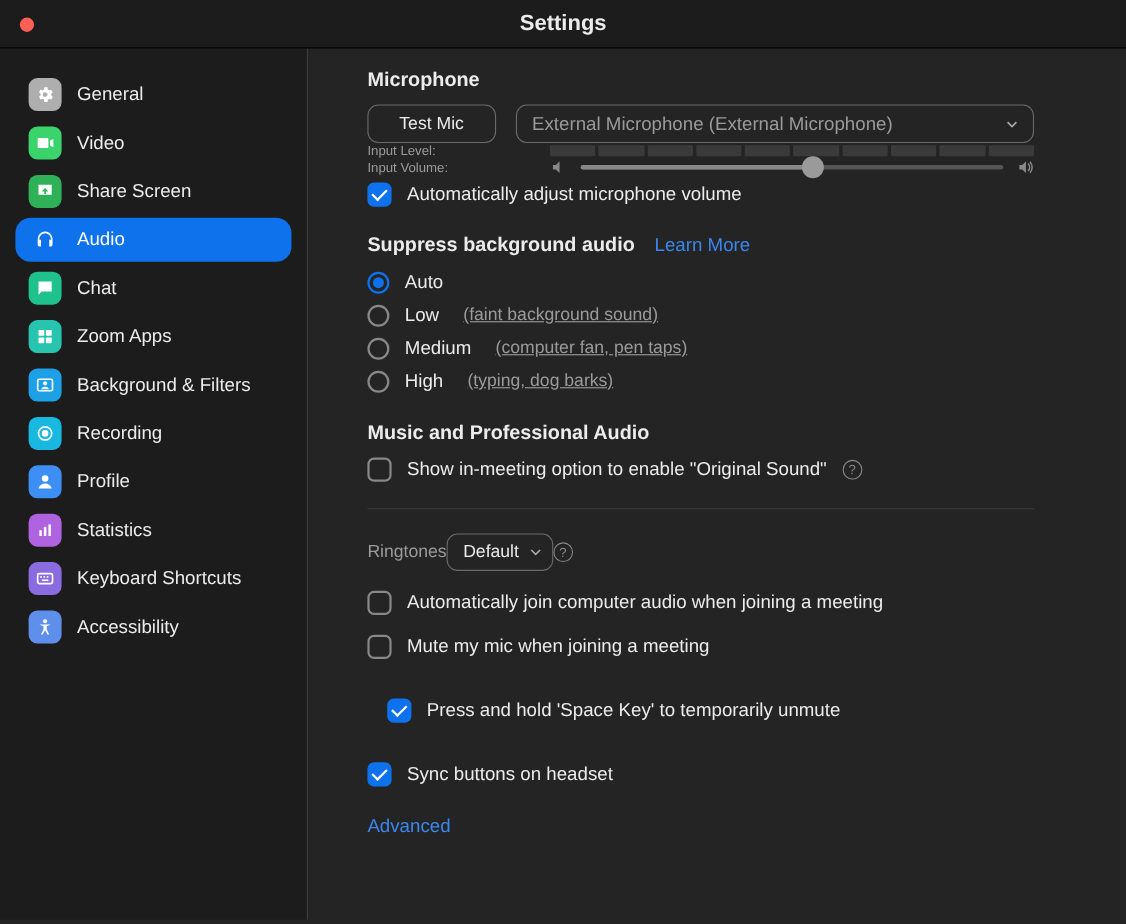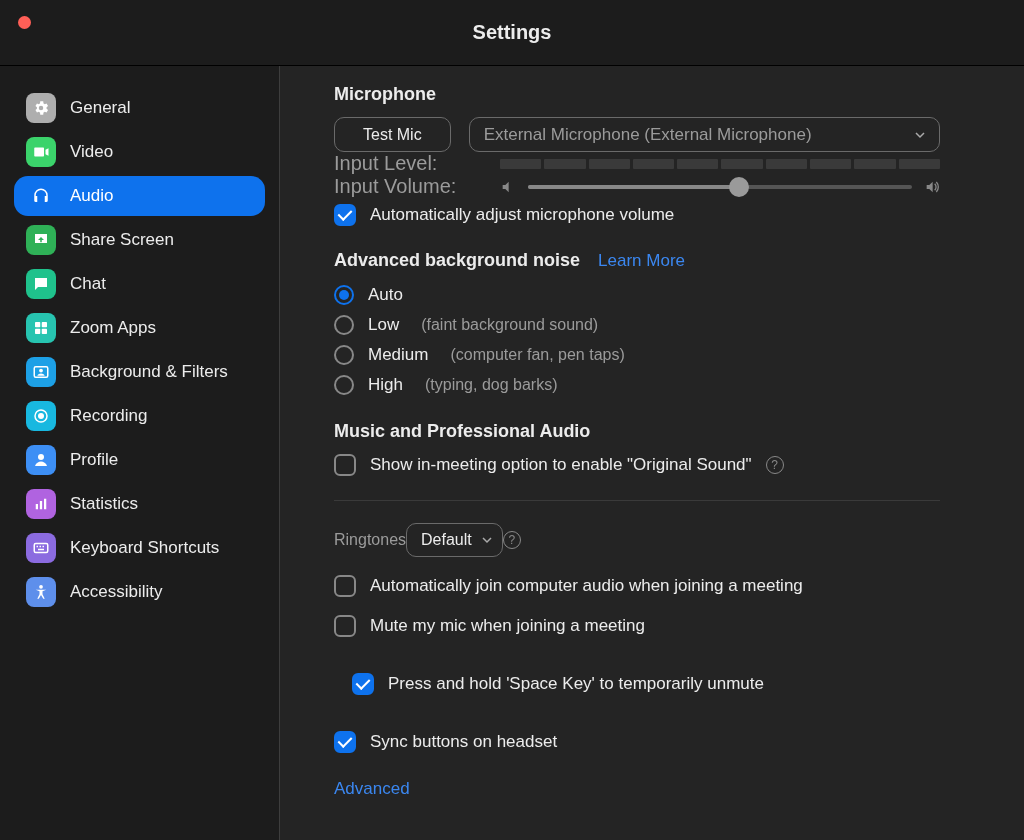--- a/index.html
+++ b/index.html
@@ -18,21 +18,21 @@
   html,body{margin:0;padding:0;height:100%;}
   body{
     width:1024px;height:840px;
     background:var(--bg);
     font-family:-apple-system,BlinkMacSystemFont,"Helvetica Neue",Arial,sans-serif;
     color:var(--text);
     font-size:16px;
     overflow:hidden;
   }
   .titlebar{
-    height:66px;
+    height:44px;
     background:var(--bg-titlebar);
     border-bottom:1px solid #000;
     display:flex;align-items:center;
     position:relative;
   }
   .traffic{
     position:absolute;left:18px;top:16px;
     display:flex;gap:8px;
   }
   .dot{width:13px;height:13px;border-radius:50%;}
@@ -104,21 +104,21 @@
     padding:0 14px;
     color:var(--text-dim);
     font-size:17px;
     position:relative;
     cursor:pointer;
   }
   .select .chev{
     position:absolute;right:14px;top:50%;transform:translateY(-50%);
     width:10px;height:10px;
   }
-  .label-col{width:166px;color:var(--text-dim);font-size:20px;}
+  .label-col{width:166px;color:var(--text-dim);font-size:12px;}
   .meter{
     flex:1;height:10px;display:flex;gap:3px;
   }
   .meter div{flex:1;background:#3a3a3a;border-radius:1px;}
   .slider-wrap{flex:1;display:flex;align-items:center;gap:12px;}
   .spk-icon{width:16px;height:16px;fill:#888;}
   .slider{
     flex:1;height:4px;background:#555;border-radius:2px;position:relative;
   }
   .slider .fill{position:absolute;left:0;top:0;height:100%;background:#888;border-radius:2px;}
@@ -143,21 +143,21 @@
   .learn-link{color:var(--blue-link);font-size:17px;cursor:pointer;}
   .radio-group{display:flex;flex-direction:column;gap:10px;margin-bottom:26px;}
   .radio-row{display:flex;align-items:center;gap:14px;cursor:pointer;}
   .radio{
     width:20px;height:20px;border-radius:50%;border:2px solid #888;
     display:flex;align-items:center;justify-content:center;flex-shrink:0;
   }
   .radio.on{border-color:var(--accent);}
   .radio.on::after{content:"";width:10px;height:10px;border-radius:50%;background:var(--accent);}
   .radio-label{font-size:17px;}
-  .radio-hint{color:var(--text-dim);margin-left:8px;}
+  .radio-hint{color:var(--text-dim);margin-left:8px;text-decoration:underline;}
   .help{
     width:18px;height:18px;border:1.5px solid #888;border-radius:50%;
     display:inline-flex;align-items:center;justify-content:center;
     color:#888;font-size:12px;cursor:pointer;flex-shrink:0;
   }
   hr.sep{border:none;border-top:1px solid #3a3a3a;margin:24px 0 22px 0;}
   .ringtone-row{display:flex;align-items:center;margin-bottom:18px;}
   .ringtone-row .lbl{color:var(--text-dim);font-size:16px;}
   .small-select{
     height:34px;border:1px solid var(--field-border);border-radius:10px;
@@ -192,36 +192,36 @@
 
     <div class="nav-item">
       <span class="nav-icon ic-video">
         <svg viewBox="0 0 24 24">
             <path d="M4 6h11a1 1 0 011 1v10a1 1 0 01-1 1H4a1 1 0 01-1-1V7a1 1 0 011-1zm14 3l4-2v10l-4-2z"></path>
           </svg>
       </span>
       <span>Video</span>
     </div>
 
+    <div class="nav-item">
+      <span class="nav-icon ic-share">
+        <svg viewBox="0 0 24 24">
+            <path d="M4 4h16v12H4zM12 8l-4 4h3v3h2v-3h3z" fill="#fff"></path>
+          </svg>
+      </span>
+      <span>Share Screen</span>
+    </div>
+
     <div class="nav-item active">
       <span class="nav-icon ic-audio">
         <svg viewBox="0 0 24 24">
             <path d="M12 2a9 9 0 00-9 9v7a2 2 0 002 2h2v-8H5v-1a7 7 0 0114 0v1h-2v8h2a2 2 0 002-2v-7a9 9 0 00-9-9z"></path>
           </svg>
       </span>
       <span>Audio</span>
-    </div>
-
-    <div class="nav-item">
-      <span class="nav-icon ic-share">
-        <svg viewBox="0 0 24 24">
-            <path d="M4 4h16v12H4zM12 8l-4 4h3v3h2v-3h3z" fill="#fff"></path>
-          </svg>
-      </span>
-      <span>Share Screen</span>
     </div>
 
     <div class="nav-item">
       <span class="nav-icon ic-chat">
         <svg viewBox="0 0 24 24">
             <path d="M4 4h16v12H8l-4 4z"></path>
           </svg>
       </span>
       <span>Chat</span>
     </div>
@@ -350,21 +350,21 @@
           </svg>
       </div>
     </div>
 
     <div class="check-row">
       <div class="check on"></div>
       <span class="check-label">Automatically adjust microphone volume</span>
     </div>
 
     <div class="section-header">
-      <h2 class="section" style="margin:0">Advanced background noise</h2>
+      <h2 class="section" style="margin:0">Suppress background audio</h2>
       <span class="learn-link">Learn More</span>
     </div>
 
     <div class="radio-group">
       <div class="radio-row">
         <div class="radio on"></div>
         <span class="radio-label">Auto</span>
       </div>
       <div class="radio-row">
         <div class="radio"></div>

